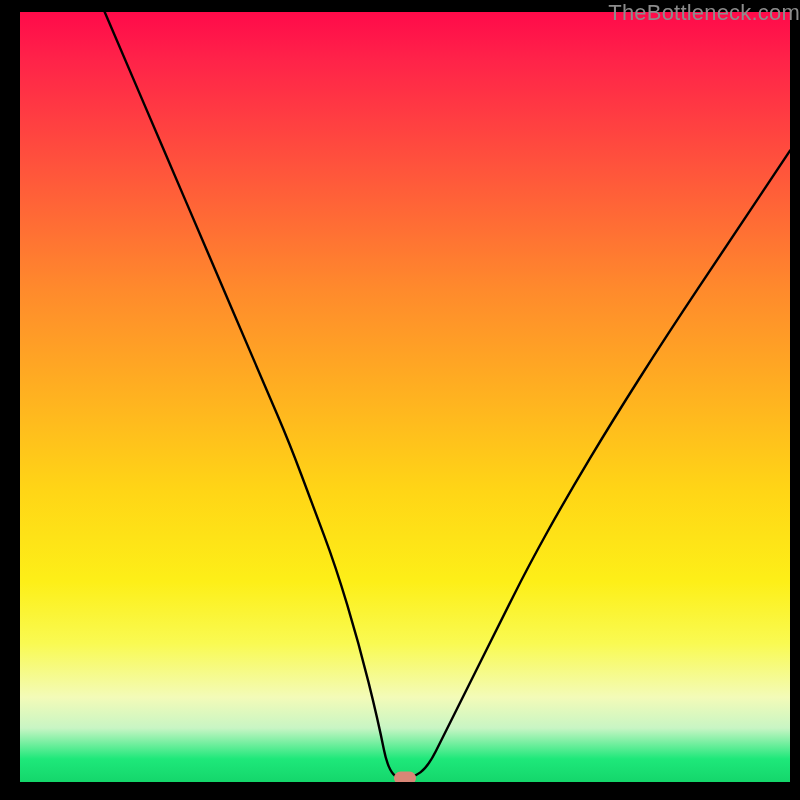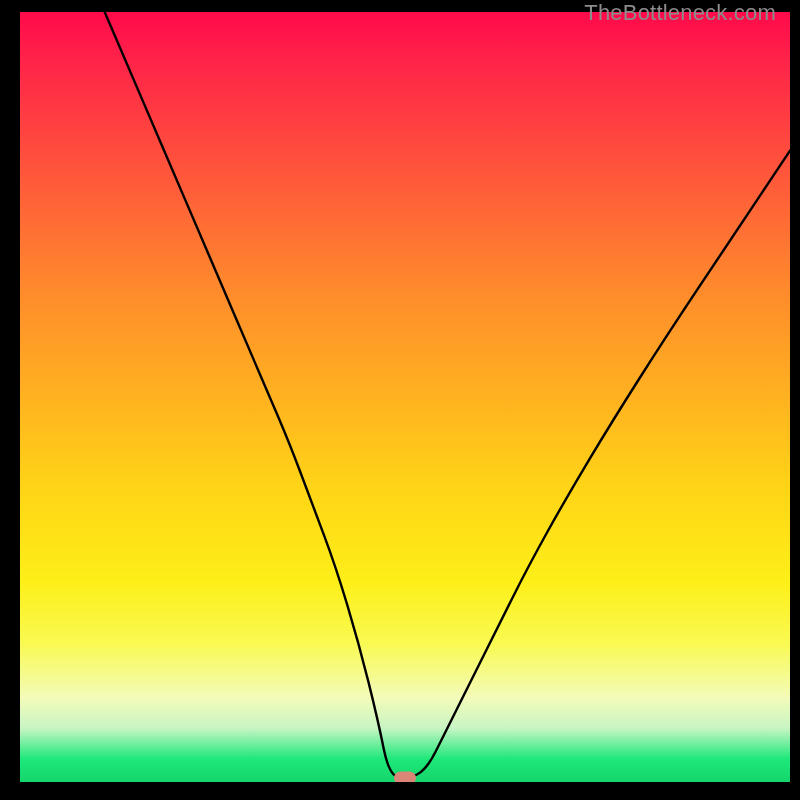--- a/index.html
+++ b/index.html
@@ -60,21 +60,21 @@
     height: 13px;
     border-radius: 7px;
     background: #d98676;
     left: 0;
     top: 0;
     transform: translate(-50%, -50%);
   }
   .watermark {
     position: absolute;
     top: 0;
-    right: 24px;
+    right: 0;
     color: #8c8c8c;
     font-size: 22px;
     font-weight: 400;
     letter-spacing: 0.2px;
     user-select: none;
   }
 </style>
 </head>
 <body>
 

